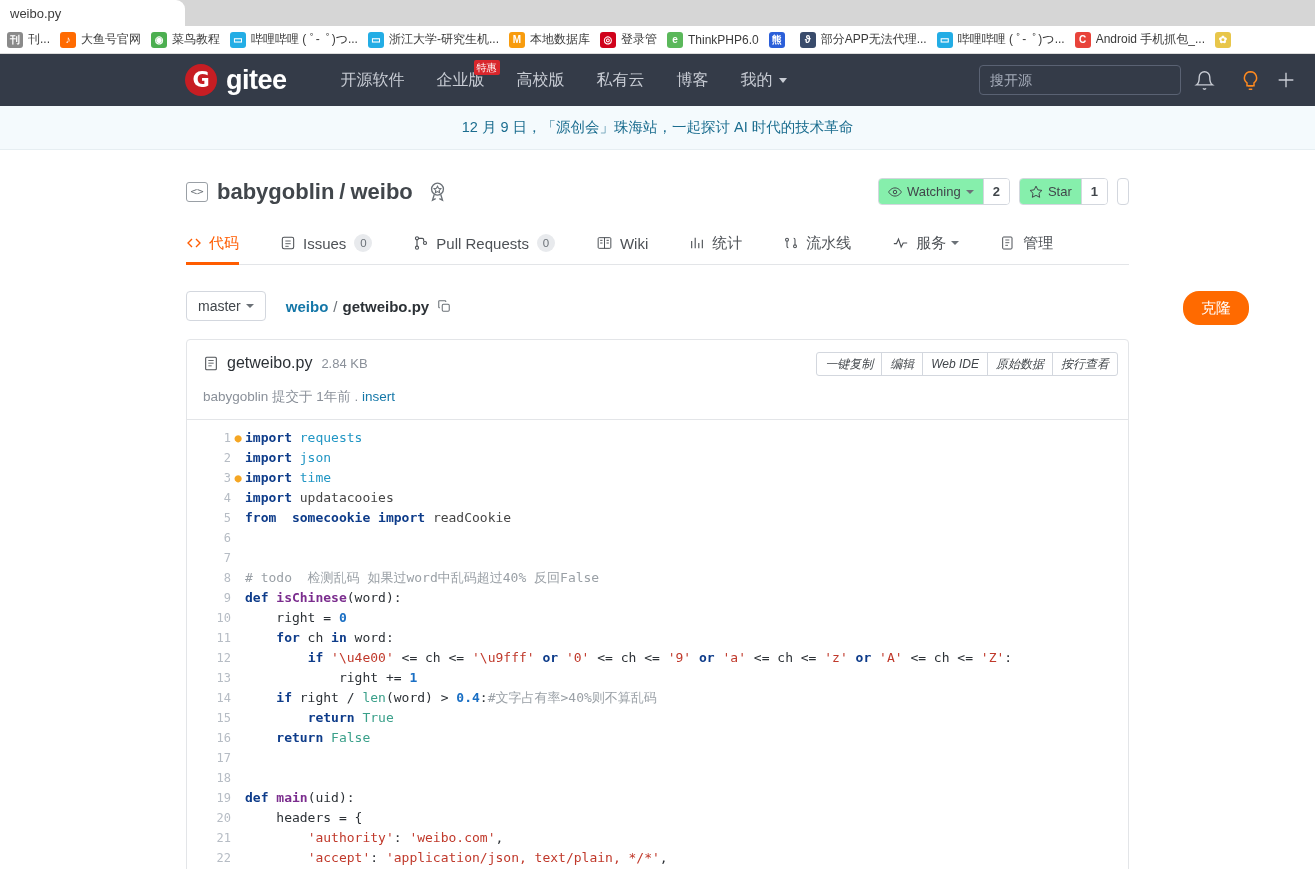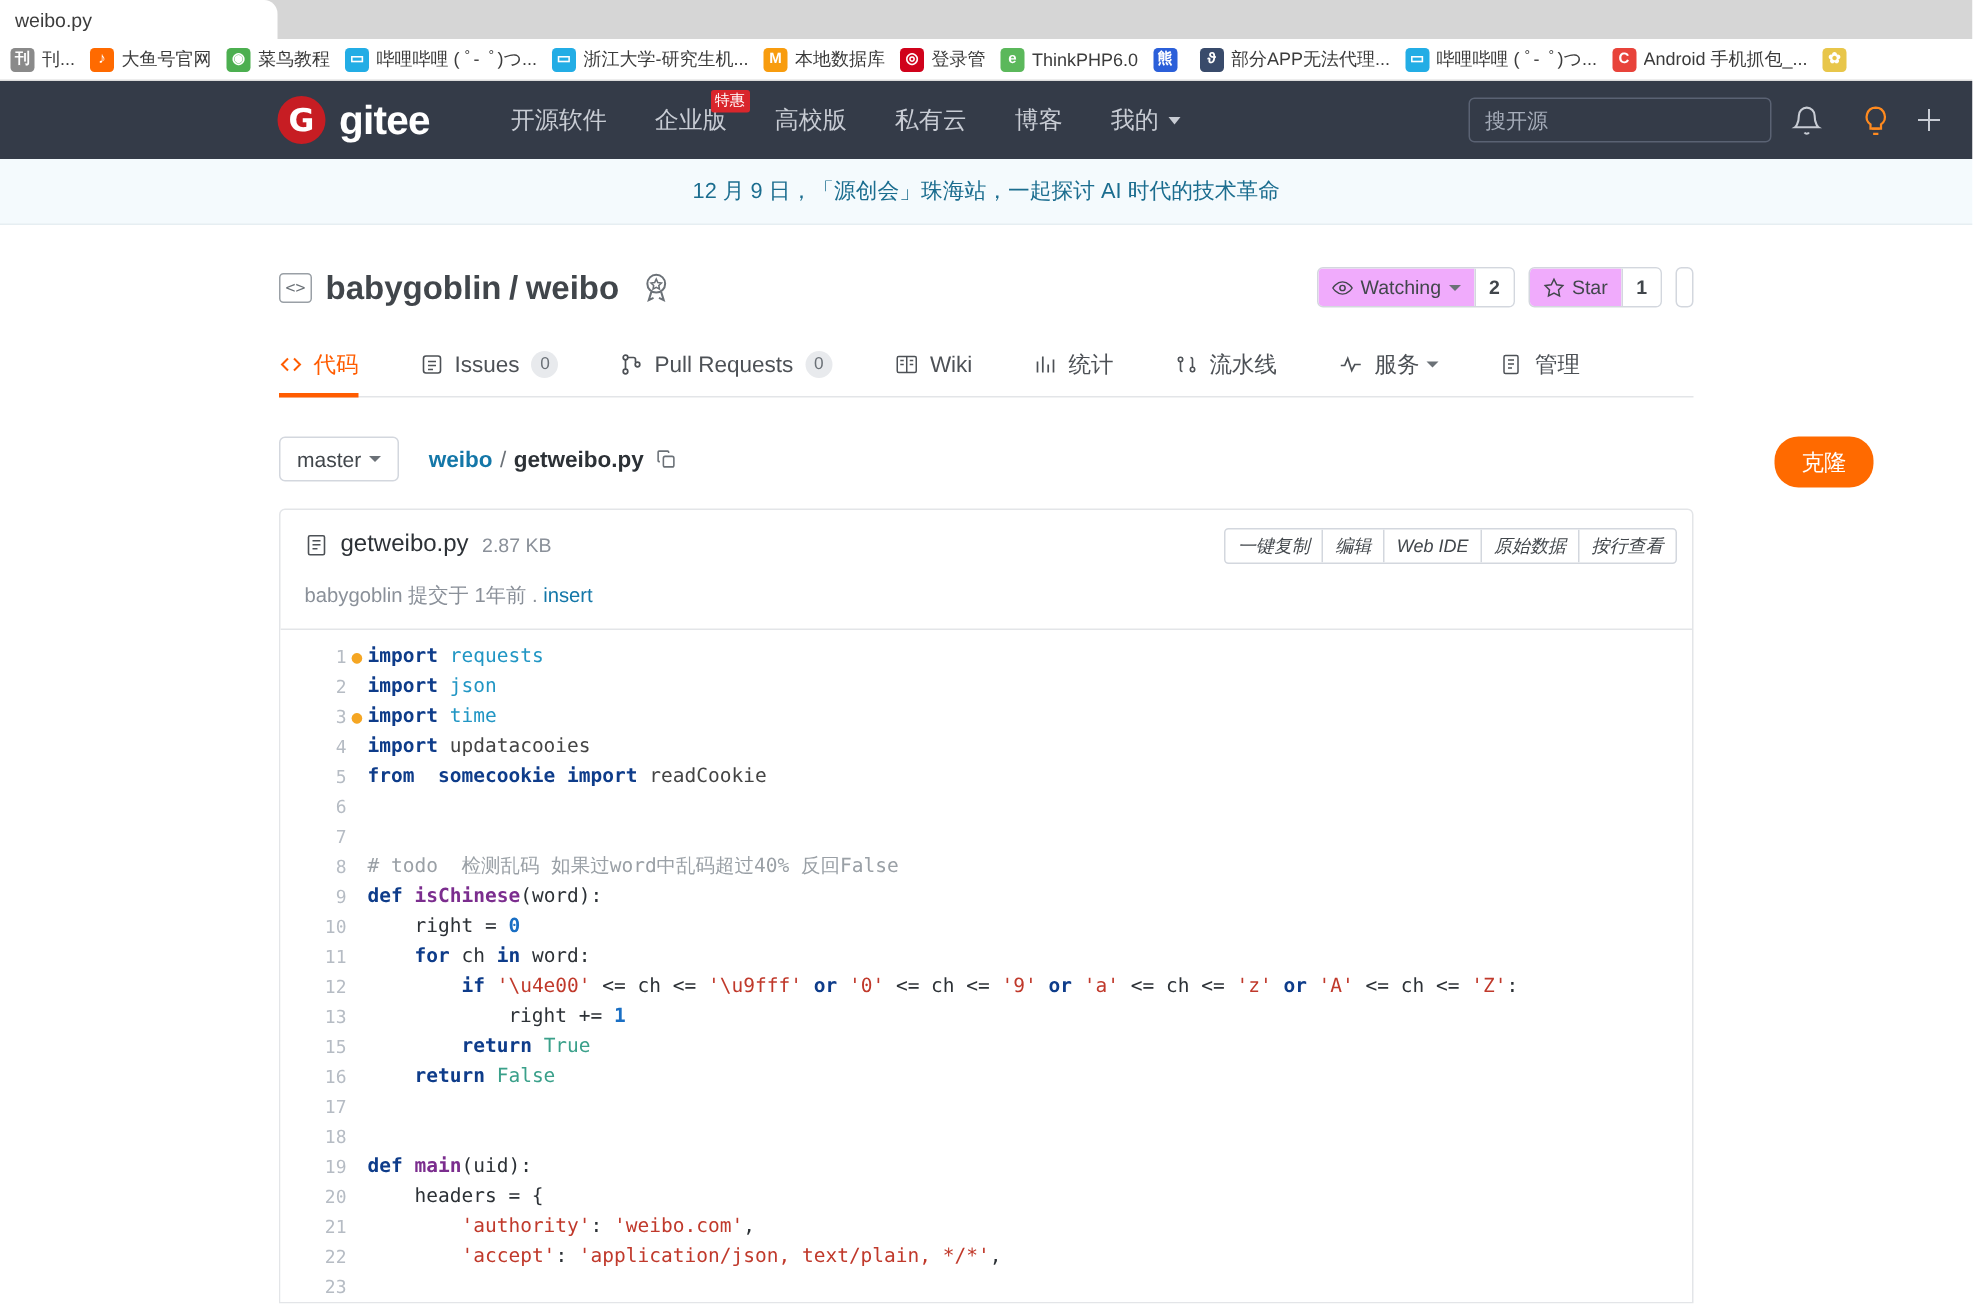--- a/index.html
+++ b/index.html
@@ -222,21 +222,21 @@
     border-radius: 4px;
     overflow: hidden;
     height: 27px;
     background: #fff;
   }
   .btn-group .bg-main {
     display: flex; align-items: center;
     padding: 0 9px;
     font-size: 13px;
     color: #41464b;
-    background: #f0abfc;
+    background: #86efac;
     white-space: nowrap;
   }
   .btn-group .bg-count {
     display: flex; align-items: center;
     padding: 0 9px;
     font-size: 13px;
     color: #41464b;
     font-weight: bold;
     border-left: 1px solid #d3d7de;
     background: #fff;
@@ -693,21 +693,21 @@
   <div id="file-card">
     <div id="file-card-head">
       <div id="file-name-row">
         <span id="file-doc-icon">
           <svg width="16" height="17" viewBox="0 0 24 24" fill="none" stroke="#4d5156" stroke-width="1.6">
             <rect x="4" y="2.5" width="16" height="19" rx="1.5"></rect>
             <path d="M8 7.5h8M8 11.5h8M8 15.5h5" stroke-width="1.3"></path>
           </svg>
         </span>
         <span>getweibo.py</span>
-        <span id="file-size">2.87 KB</span>
+        <span id="file-size">2.84 KB</span>
       </div>
       <div id="commit-row">
         <span class="author">babygoblin</span>
         <span>提交于 1年前 .</span>
         <span class="msg">insert</span>
       </div>
       <div id="file-actions">
           <div class="fa-btn">一键复制</div>
           <div class="fa-btn">编辑</div>
           <div class="fa-btn">Web IDE</div>
@@ -777,20 +777,25 @@
               <td class="ln">12</td>
               <td class="mk"></td>
               <td class="src"><span class="pl">        </span><span class="k">if</span><span class="pl"> </span><span class="str">'\u4e00'</span><span class="pl"> &lt;= ch &lt;= </span><span class="str">'\u9fff'</span><span class="pl"> </span><span class="k">or</span><span class="pl"> </span><span class="str">'0'</span><span class="pl"> &lt;= ch &lt;= </span><span class="str">'9'</span><span class="pl"> </span><span class="k">or</span><span class="pl"> </span><span class="str">'a'</span><span class="pl"> &lt;= ch &lt;= </span><span class="str">'z'</span><span class="pl"> </span><span class="k">or</span><span class="pl"> </span><span class="str">'A'</span><span class="pl"> &lt;= ch &lt;= </span><span class="str">'Z'</span><span class="pl">:</span></td>
             </tr>
             <tr>
               <td class="ln">13</td>
               <td class="mk"></td>
               <td class="src"><span class="pl">            right += </span><span class="num">1</span></td>
             </tr>
             <tr>
+              <td class="ln">14</td>
+              <td class="mk"></td>
+              <td class="src"><span class="pl">    </span><span class="k">if</span><span class="pl"> right / </span><span class="bi">len</span><span class="pl">(word) &gt; </span><span class="num">0.4</span><span class="pl">:</span><span class="cmt">#文字占有率&gt;40%则不算乱码</span></td>
+            </tr>
+            <tr>
               <td class="ln">15</td>
               <td class="mk"></td>
               <td class="src"><span class="pl">        </span><span class="k">return</span><span class="pl"> </span><span class="bi">True</span></td>
             </tr>
             <tr>
               <td class="ln">16</td>
               <td class="mk"></td>
               <td class="src"><span class="pl">    </span><span class="k">return</span><span class="pl"> </span><span class="bi">False</span></td>
             </tr>
             <tr>

